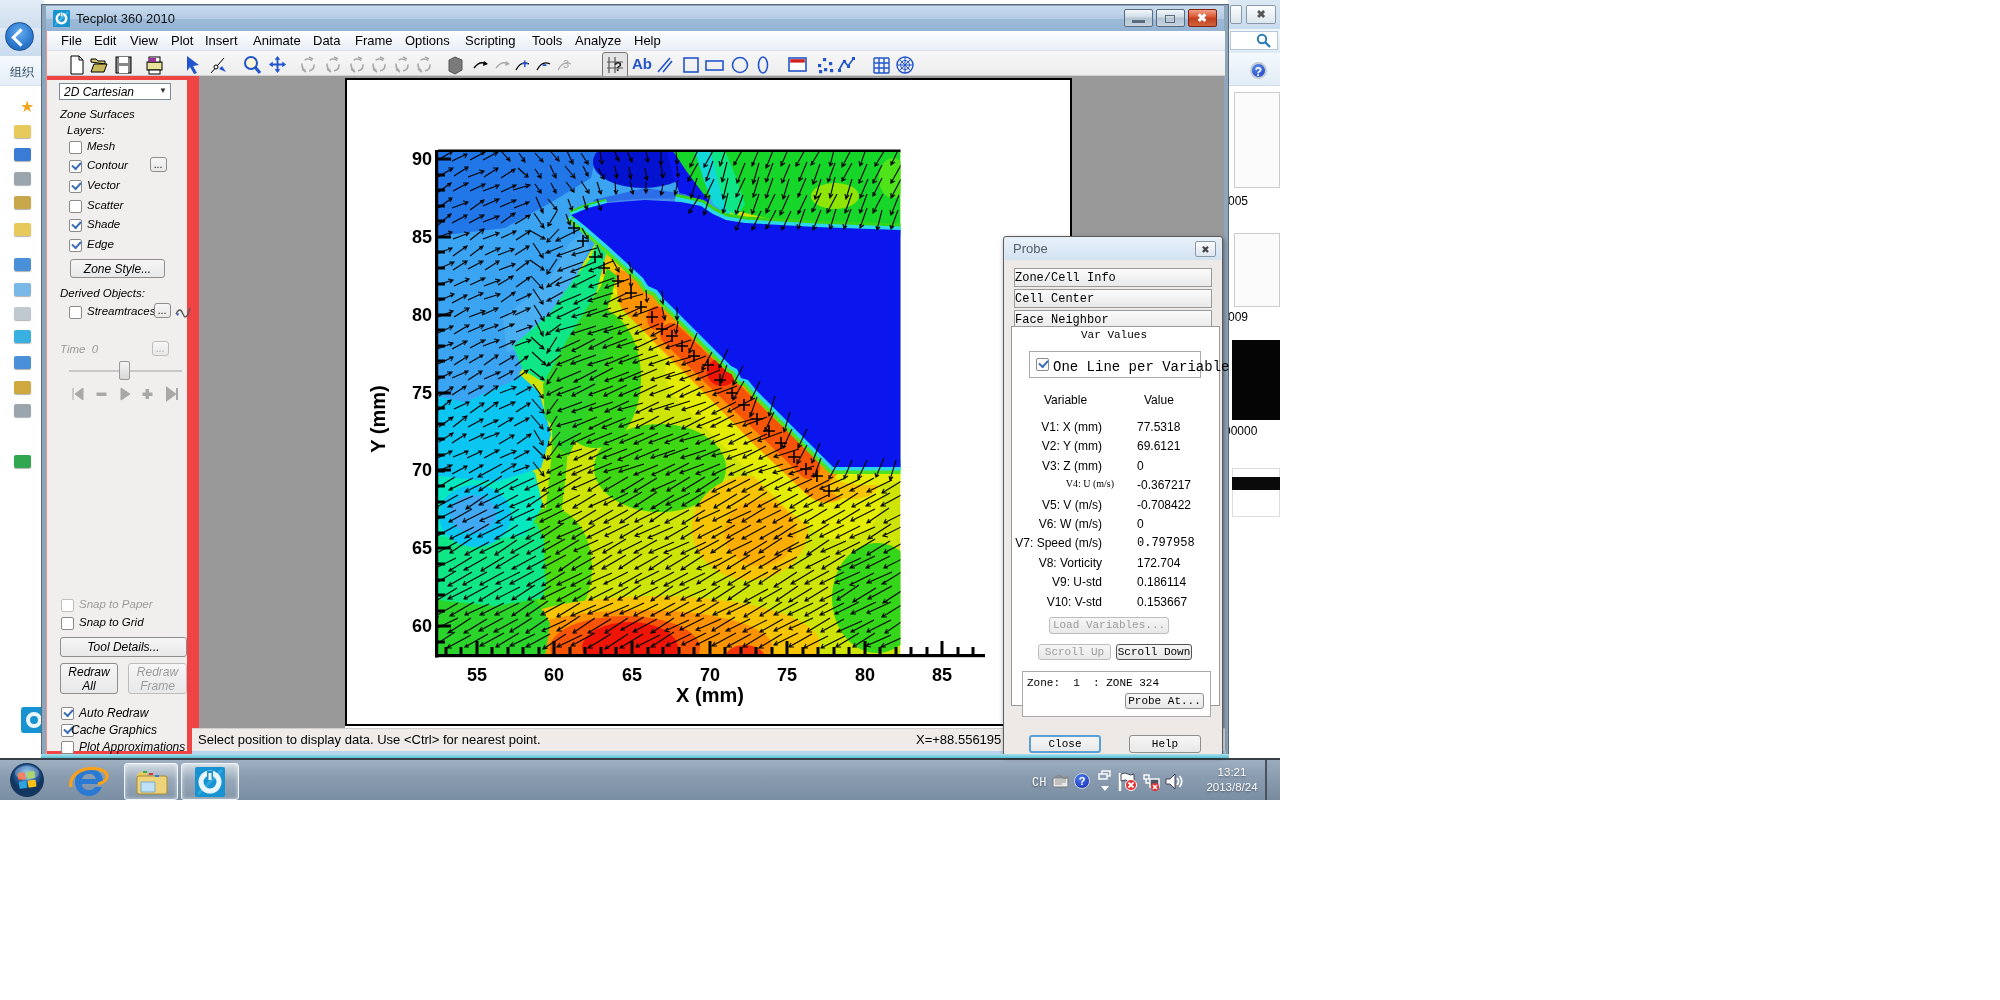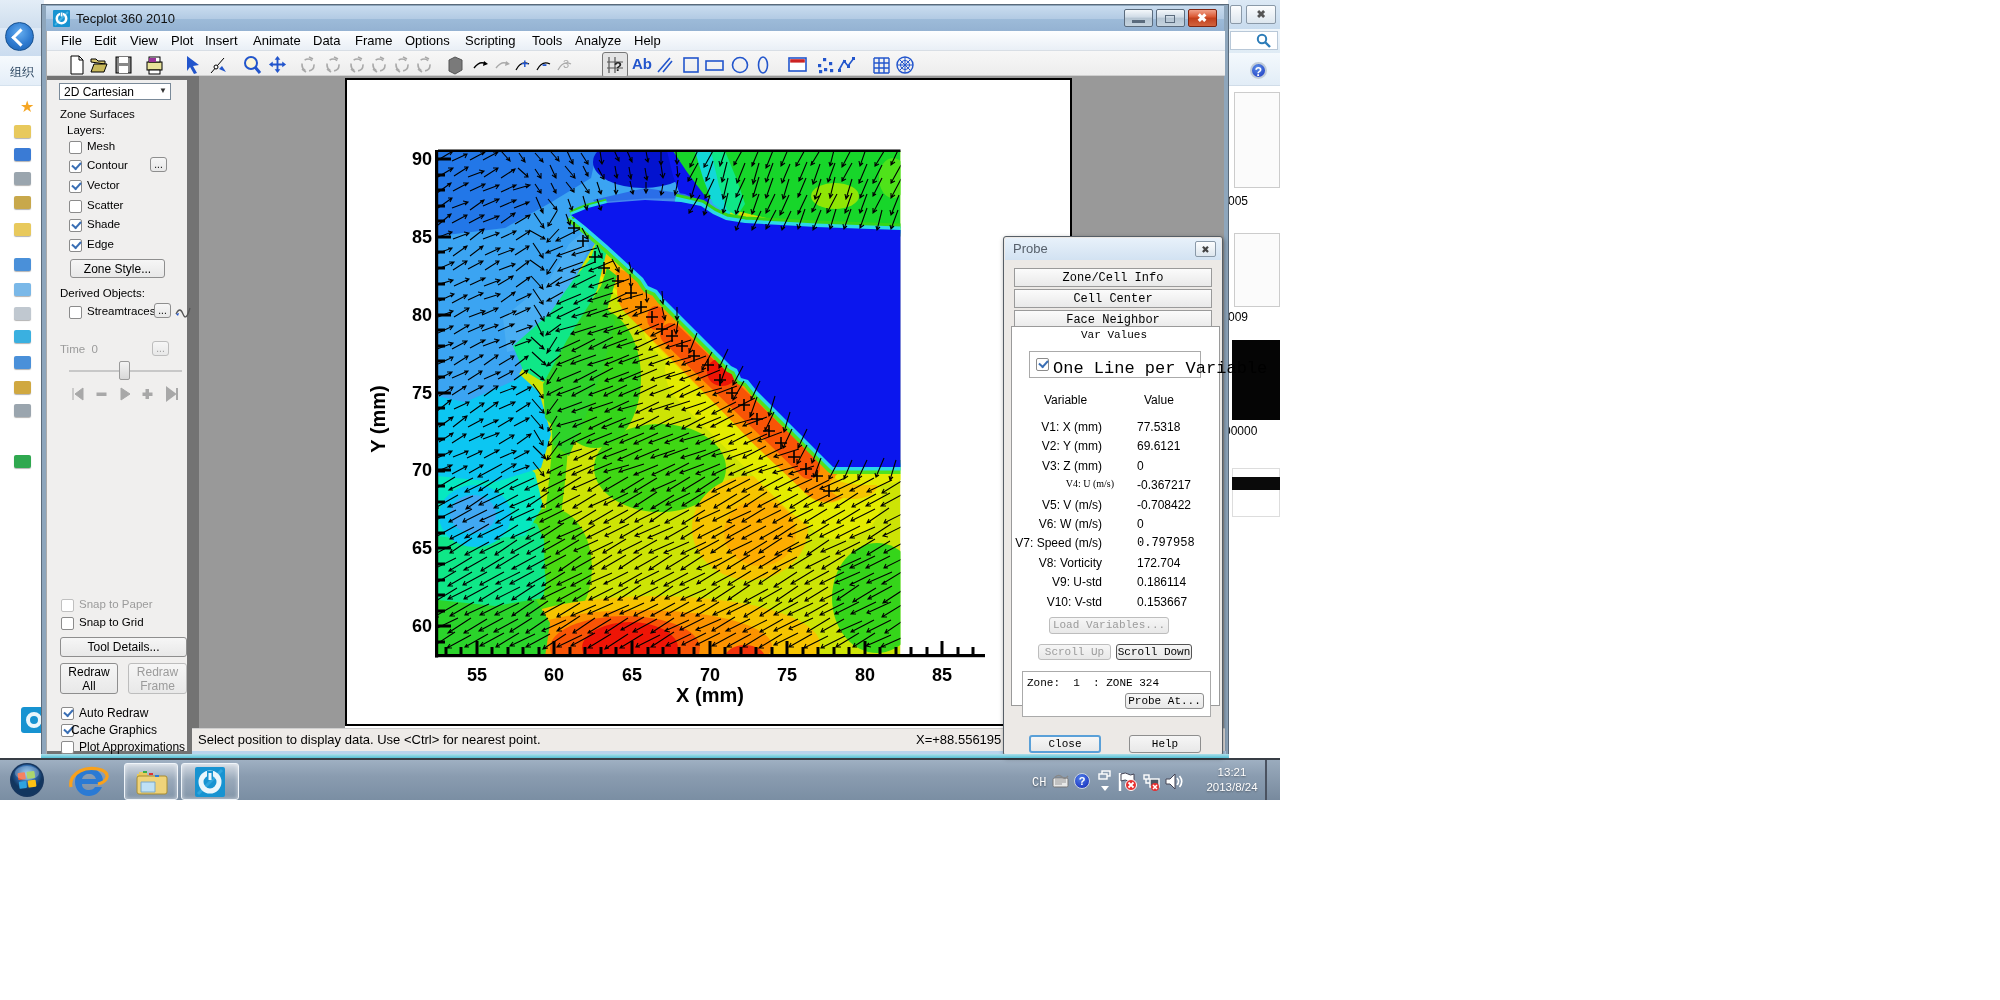--- a/index.html
+++ b/index.html
@@ -23,35 +23,35 @@
 
   
   #taskbar { position:absolute; left:0; top:758px; width:1280px; height:42px;
      background:linear-gradient(#9fb0c2 0%, #8a9cb0 40%, #7a8ea3 100%); border-top:2px solid #383e45; }
   .tbtn { position:absolute; top:3px; width:54px; height:37px; border-radius:3px; }
   .tbtn.active { background:linear-gradient(rgba(255,255,255,.55),rgba(255,255,255,.15) 45%,rgba(255,255,255,.05)); border:1px solid #f0f5fa; box-shadow:inset 0 0 4px rgba(255,255,255,.6);}
   .tray { color:#fff; font-size:11px; }
 
   
   #tec { position:absolute; left:42px; top:5px; width:1186px; height:752px;
-     background:#737373; border:1px solid #67788a; border-width:1px 4px 0 4px; border-color:#8ea6bc; outline:1px solid #5a6a7a;
+     background:#ef4444; border:1px solid #67788a; border-width:1px 4px 0 4px; border-color:#8ea6bc; outline:1px solid #5a6a7a;
      box-shadow:0 0 0 1px rgba(255,255,255,.4) inset; }
   #tecbot { position:absolute; left:41px; top:754px; width:1188px; height:4px; background:linear-gradient(#aee0ea,#55c0d4); z-index:5; }
   #tec .titlebar { position:absolute; left:0; top:0; width:100%; height:25px;
      background:linear-gradient(#c9dcef 0%, #b3cbe4 50%, #9dbbd9 51%, #94b2d2 100%); }
   #tec .title { position:absolute; left:30px; top:5px; font-size:13px; color:#111; }
   .winbtn { position:absolute; top:3px; width:21px; height:18px; border:1px solid #5a6b7d; border-radius:2px;
      background:linear-gradient(#f4f8fb, #cfdbe6 45%, #b4c4d2 50%, #c6d4df); }
   .winbtn.close { background:linear-gradient(#f0a088,#d9542f 45%,#c13e1b 50%,#d2633d); border-color:#7e2410;}
   #menubar { position:absolute; left:1px; top:25px; width:1178px; height:20px;
      background:linear-gradient(#fdfeff,#e9eff6); border-bottom:1px solid #d8dee5; font-size:13px; color:#000; }
   #menubar span { position:absolute; top:2px; }
   #toolbar { position:absolute; left:1px; top:45px; width:1178px; height:25px;
      background:linear-gradient(#f7f7f7,#ededed); border-bottom:1px solid #cfcfcf; }
-  #sidebar { position:absolute; left:1px; top:74px; width:140px; height:671px; background:#f0efee; font-size:11.5px; color:#000; }
+  #sidebar { position:absolute; left:1px; top:74px; width:140px; height:671px; background:#f0efee; font-size:11.5px; color:#000;font-style:italic; }
   #wspace { position:absolute; left:153px; top:70px; width:1025px; height:652px; background:#999; overflow:hidden; }
   #page { position:absolute; left:146px; top:2px; width:727px; height:650px; background:#fff; }
   #statusbar { position:absolute; left:146px; top:722px; width:1033px; height:23px; background:#eeebe8; border-top:1px solid #cfcfcf; font-size:13px; color:#000; }
   #botframe { position:absolute; left:146px; top:745px; width:1034px; height:6px; background:#b9d4ec; }
 
   
   .cb { position:absolute; width:13px; height:13px; background:#fff; border:1px solid #8b8b8b; border-radius:2px; }
   .cb.dis { border-color:#c0c0c0; }
   .cb.chk:after { content:""; position:absolute; left:2px; top:1px; width:7px; height:4px;
       border-left:2px solid #3a6fb5; border-bottom:2px solid #3a6fb5; transform:rotate(-48deg); }
@@ -62,21 +62,21 @@
   .dis { color:#9b9b9b; }
 
   
   #probe { position:absolute; left:1003px; top:236px; width:220px; height:520px;
       background:#ece9e6; border:1px solid #565e66; border-radius:3px;
       box-shadow:1px 2px 5px rgba(0,0,0,.4); font-family:"Liberation Mono",monospace; }
   #probe .ptitle { position:absolute; left:1px; top:1px; right:1px; height:22px;
       background:linear-gradient(#e8f1fa,#d2e2f2); border-radius:2px 2px 0 0;
       font-family:"Liberation Sans",sans-serif; font-size:13px; color:#57606b; }
   .flatbtn { position:absolute; left:10px; width:198px; height:19px; background:linear-gradient(#fbfbfb,#e9e9e9);
-      border:1px solid #9a9a9a; font-size:12px; text-align:center; line-height:18px; }
+      border:1px solid #9a9a9a; font-size:12px; line-height:18px; }
   #probe .white { position:absolute; left:8px; top:85px; width:204px; height:384px; background:#fff; border:1px solid #9a9a9a; }
 </style>
 </head>
 <body>
 <div id="desk">
 
   <div id="lwin">
     <div class="tbar"></div>
       <div class="nav"></div>
       <div class="cmd"></div>
@@ -523,21 +523,21 @@
         <span style="position:absolute;left:8px;top:3px">Probe</span>
         <div style="position:absolute;right:5px;top:3px;width:21px;height:16px;border:1px solid #8a99a8;border-radius:2px;background:linear-gradient(#fcfdfe,#dde6ee);text-align:center;font-size:10px;line-height:15px;color:#444;font-family:'Liberation Sans'">✖</div>
       </div>
       <div class="flatbtn" style="top:31px;white-space:nowrap">Zone/Cell Info</div>
       <div class="flatbtn" style="top:52px;white-space:nowrap">Cell Center</div>
       <div class="flatbtn" style="top:73px;white-space:nowrap">Face Neighbor</div>
       <div class="white" style="left:7px;top:89px;width:209px;height:380px"></div>
       <div style="position:absolute;left:0;top:92px;width:220px;text-align:center;font-size:11px;color:#000">Var Values</div>
       <div style="position:absolute;left:25px;top:114px;width:172px;height:27px;border:1px solid #aaa"></div>
       <div class="cb chk" style="left:32px;top:121px"></div>
-      <div style="position:absolute;left:49px;top:122px;font-size:17px;white-space:nowrap">One Line per Variable</div>
+      <div style="position:absolute;left:49px;top:122px;font-size:14px;white-space:nowrap">One Line per Variable</div>
       <div style="position:absolute;left:40px;top:156px;font-size:12px;font-family:'Liberation Sans'">Variable</div>
       <div style="position:absolute;left:140px;top:156px;font-size:12px;font-family:'Liberation Sans'">Value</div>
       <div style="position:absolute;right:120px;top:183px;font-size:12px;font-family:'Liberation Sans'">V1: X (mm)</div>
       <div style="position:absolute;left:133px;top:183px;font-size:12px;font-family:'Liberation Sans'">77.5318</div>
       <div style="position:absolute;right:120px;top:202px;font-size:12px;font-family:'Liberation Sans'">V2: Y (mm)</div>
       <div style="position:absolute;left:133px;top:202px;font-size:12px;font-family:'Liberation Sans'">69.6121</div>
       <div style="position:absolute;right:120px;top:222px;font-size:12px;font-family:'Liberation Sans'">V3: Z (mm)</div>
       <div style="position:absolute;left:133px;top:222px;font-size:12px;font-family:'Liberation Sans'">0</div>
       <div style="position:absolute;right:108px;top:241px;font-size:10px;font-family:Liberation Serif, serif">V4: U (m/s)</div>
       <div style="position:absolute;left:133px;top:241px;font-size:12px;font-family:'Liberation Sans'">-0.367217</div>

